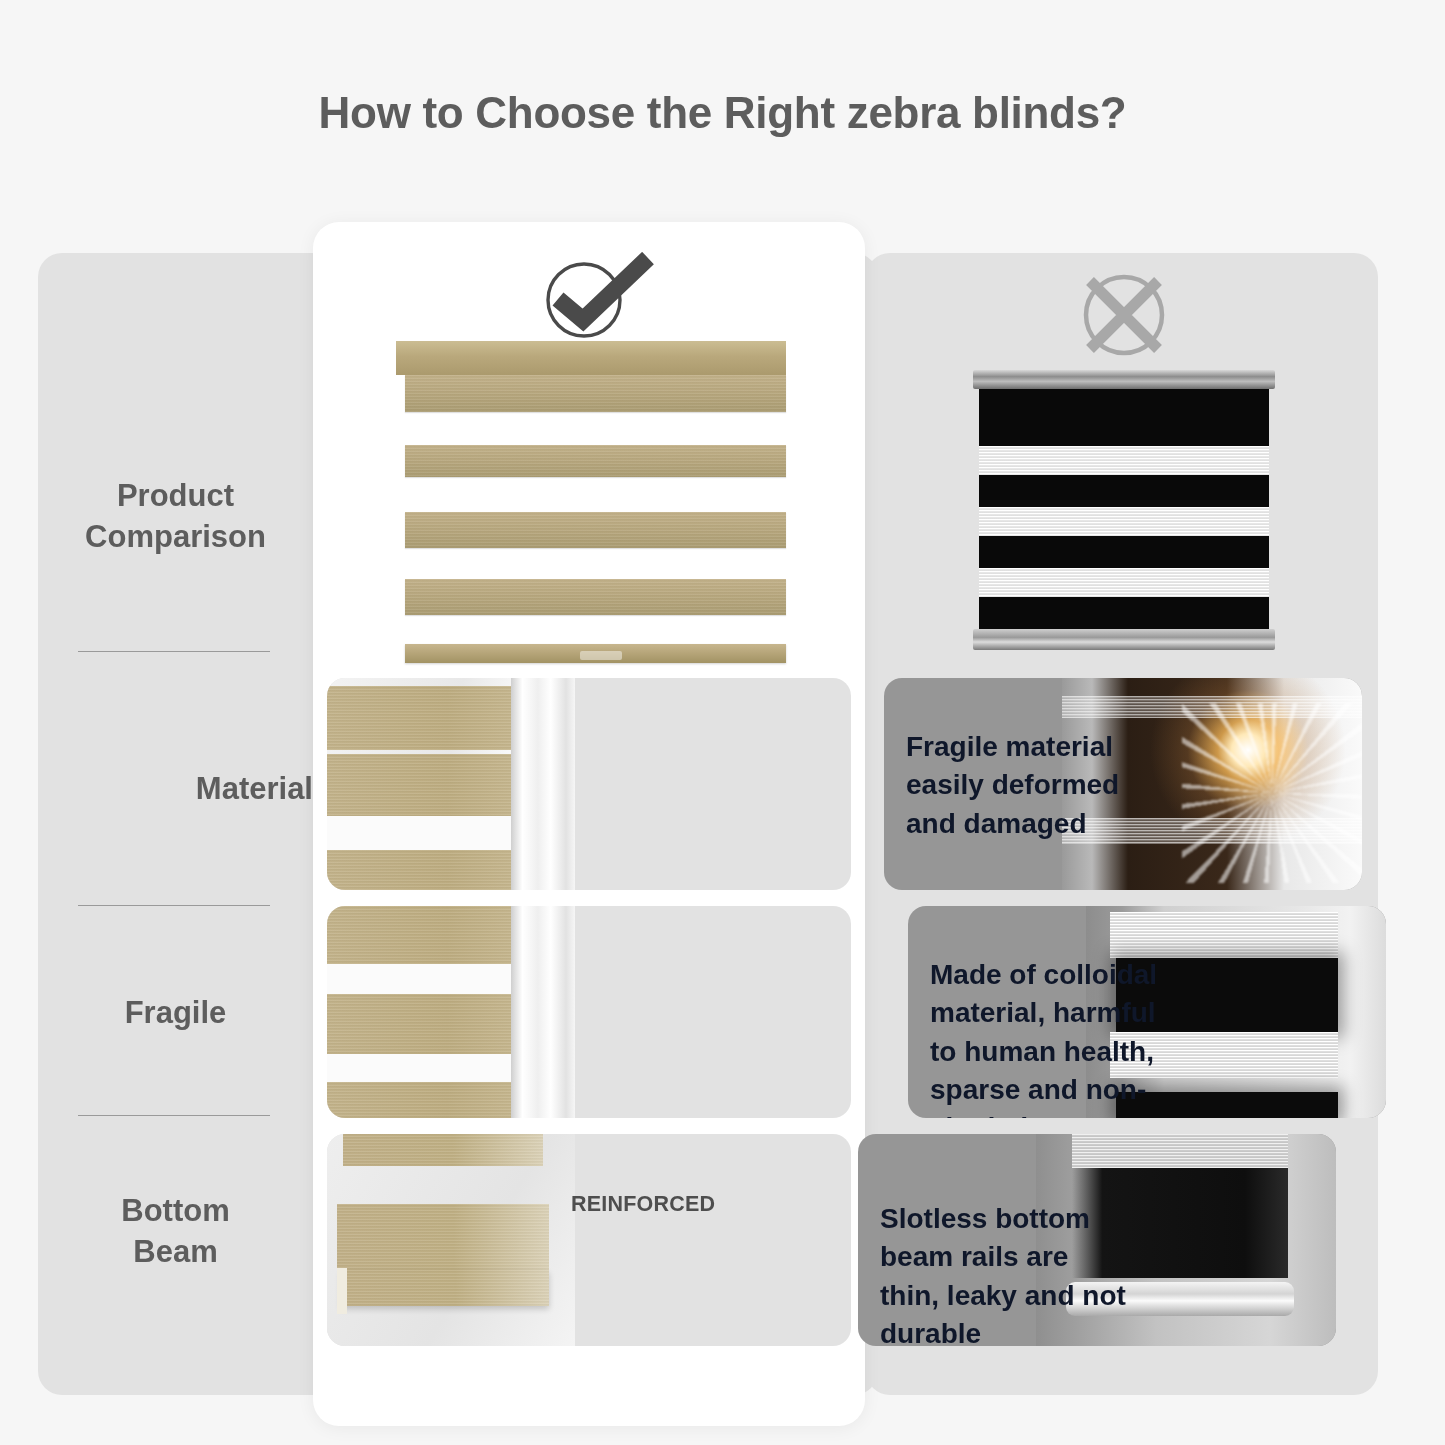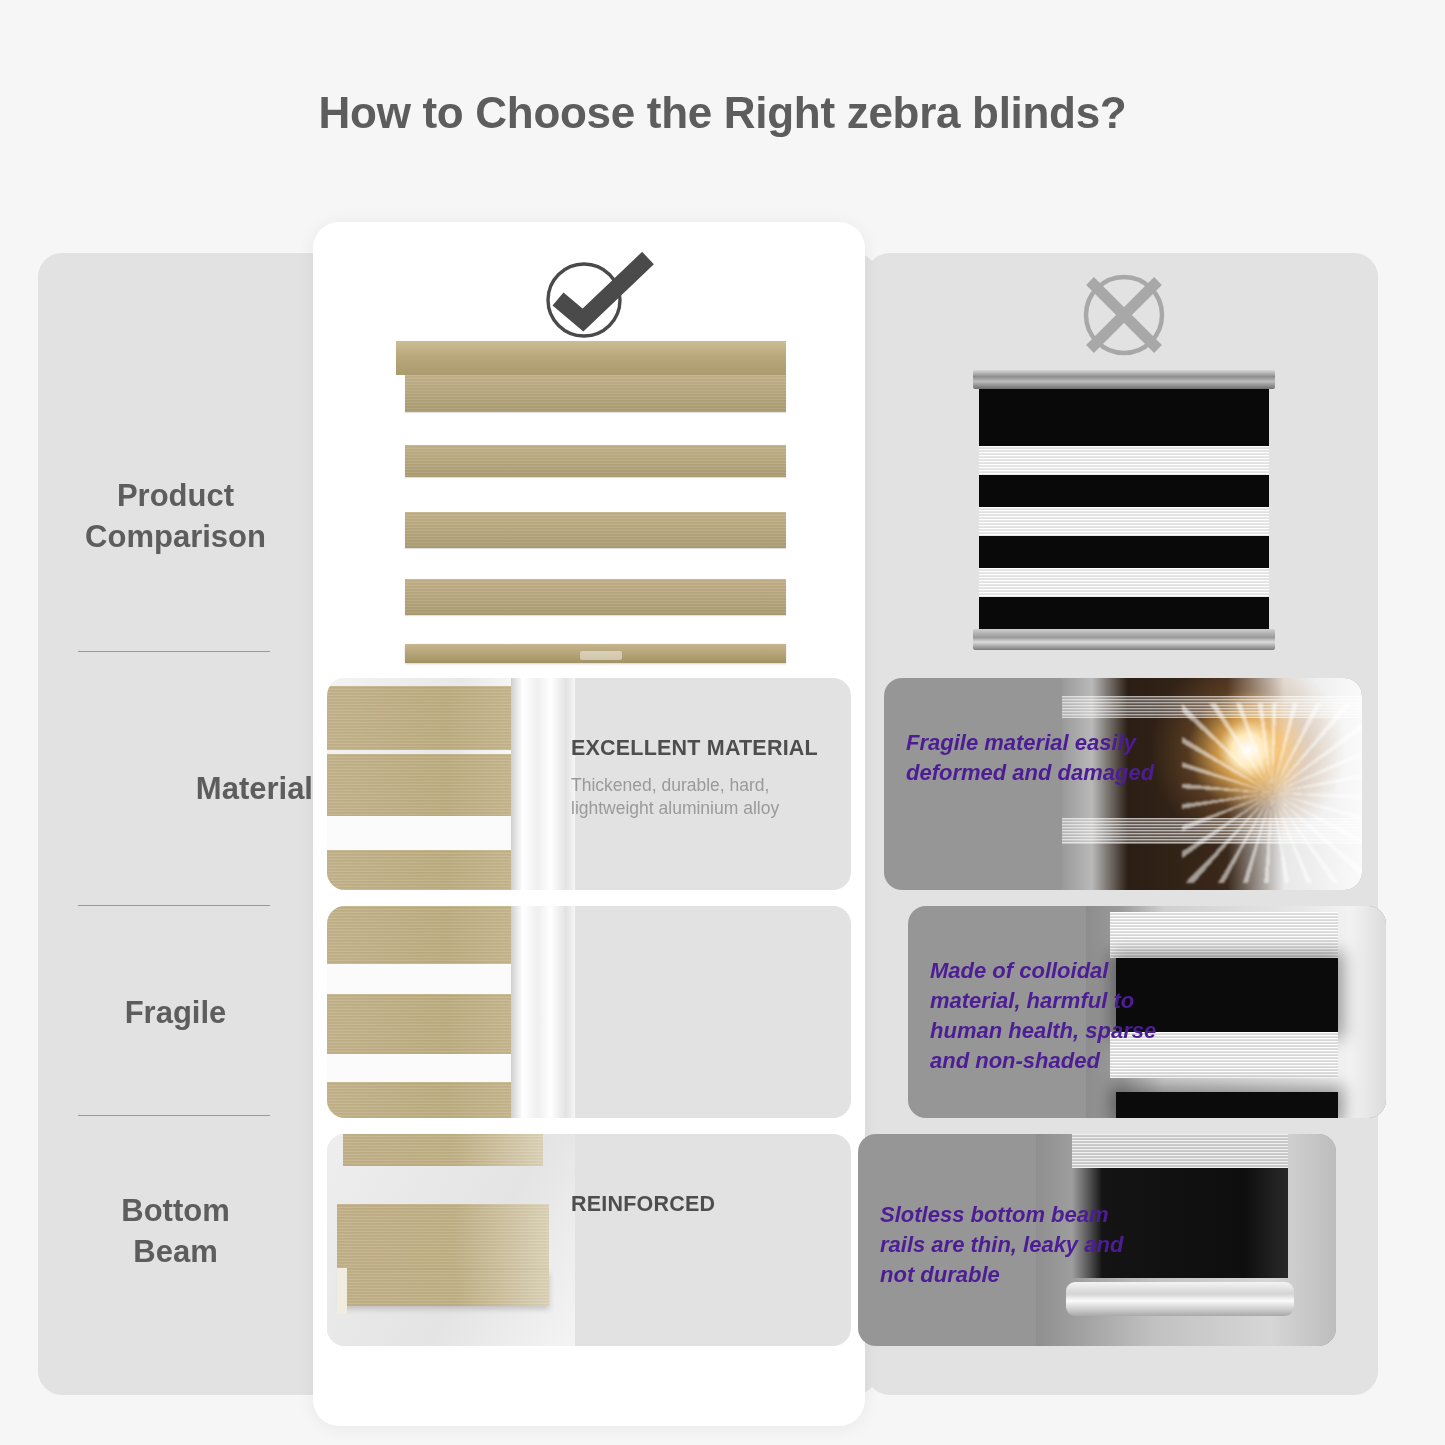--- a/index.html
+++ b/index.html
@@ -123,21 +123,21 @@
   }
   .ct-head{
     font-size:21.5px;font-weight:bold;color:#4e4e4e;letter-spacing:.2px;
     margin-bottom:13px;
   }
   .ct-body{
     font-size:17.5px;color:#9a9a9a;line-height:1.33;
   }
   .card-text-bad{
     position:absolute;left:22px;top:50px;width:250px;
-    font-size:22px;font-weight:bold;color:#4c1d95;line-height:1.37;font-style:italic;
+    font-size:28px;font-weight:bold;color:#0f172a;line-height:1.37;
   }
   .card-text-bad.t2{top:66px;}
 
   
   .photo{position:absolute;top:0;height:212px;overflow:hidden;}
   .photo-good{left:0;width:248px;}
   .photo-bad{right:0;width:300px;}
 
   
   .pg-frame{
@@ -271,24 +271,20 @@
 </div>
 
 <div class="card card-good cg0">
   <div class="photo photo-good">
     <div class="pg-frame"></div>
     <div class="pg-slat" style="top:8px;height:64px"></div>
     <div class="pg-slat" style="top:76px;height:62px"></div>
     <div class="pg-white" style="top:138px;height:34px"></div>
     <div class="pg-slat" style="top:172px;height:40px"></div>
     <div class="pg-moulding"></div>
-  </div>
-  <div class="card-text-good">
-    <div class="ct-head">EXCELLENT MATERIAL</div>
-    <div class="ct-body">Thickened, durable, hard, lightweight aluminium alloy</div>
   </div>
 </div>
 
 <div class="card card-good cg1">
   <div class="photo photo-good">
     <div class="pg-frame"></div>
     <div class="pg-slat" style="top:0px;height:58px"></div>
     <div class="pg-white" style="top:58px;height:30px"></div>
     <div class="pg-slat" style="top:88px;height:60px"></div>
     <div class="pg-white" style="top:148px;height:28px"></div>

